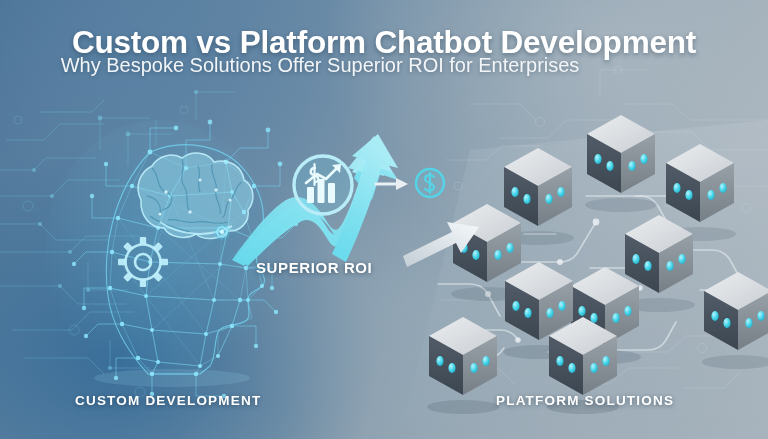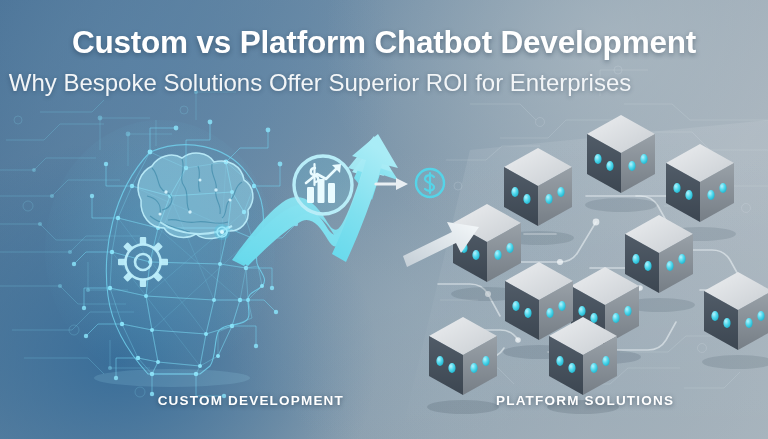--- a/index.html
+++ b/index.html
@@ -63,25 +63,25 @@
     color: #ffffff;
     font-size: 31.5px;
     font-weight: 700;
     letter-spacing: -0.2px;
     font-stretch: condensed;
     text-shadow: 0 2px 5px rgba(20,40,60,.40);
     white-space: nowrap;
   }
   .subtitle {
     position: absolute;
-    left: 0; top: 69px;
+    left: 0; top: 54px;
     width: 640px;
     text-align: center;
     color: #f2f5f7;
-    font-size: 24px;
+    font-size: 20px;
     font-weight: 400;
     font-stretch: condensed;
     text-shadow: 0 1px 4px rgba(20,40,60,.35);
     white-space: nowrap;
   }
   .roi-label {
     position: absolute;
     left: 256px; top: 259px;
     color: #ffffff;
     font-size: 15px;
@@ -95,21 +95,21 @@
     position: absolute;
     top: 393px;
     color: #ffffff;
     font-size: 13.5px;
     font-weight: 600;
     letter-spacing: 1.2px;
     font-stretch: condensed;
     text-shadow: 0 1px 4px rgba(20,40,60,.5);
     white-space: nowrap;
   }
-  .cap-left  { left: 104px;  width: 240px; text-align: right; }
+  .cap-left  { left: 75px;  width: 240px; text-align: left; }
   .cap-right { left: 496px; width: 240px; }
 </style>
 </head>
 <body>
 
 <div id="poster">
 
   <div class="bloom bloom-tl"></div>
   <div class="bloom bloom-bl"></div>
   <div class="bloom bloom-tr"></div>
@@ -651,18 +651,19 @@
                L461 253
                L456 243
                L407 267 Z" fill="url(#gWhiteArrow)"></path>
     </g>
   </svg>
 
   <div class="title">Custom vs Platform Chatbot Development</div>
 
   <div class="subtitle">Why Bespoke Solutions Offer Superior ROI for Enterprises</div>
 
+  <div class="roi-label">SUPERIOR ROI</div>
 
   <div class="cap cap-left">CUSTOM DEVELOPMENT</div>
 
   <div class="cap cap-right">PLATFORM SOLUTIONS</div>
 
 </div>
 
 </body></html>

